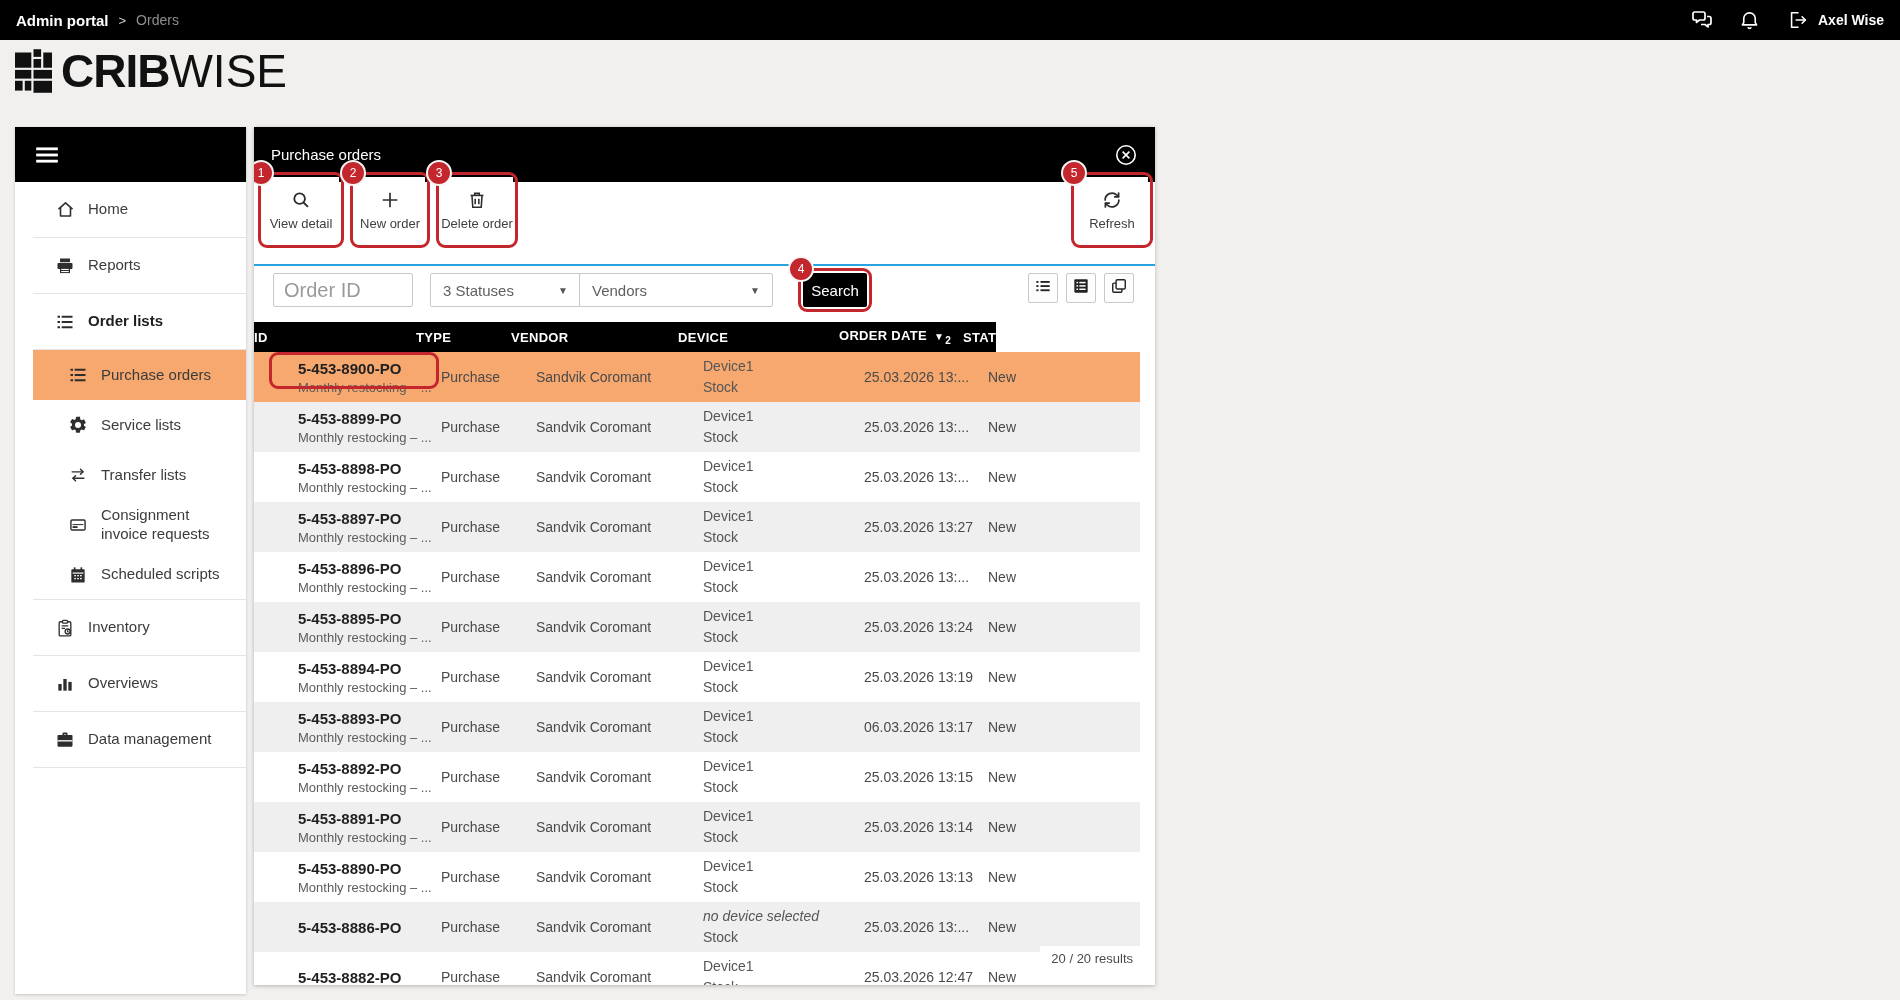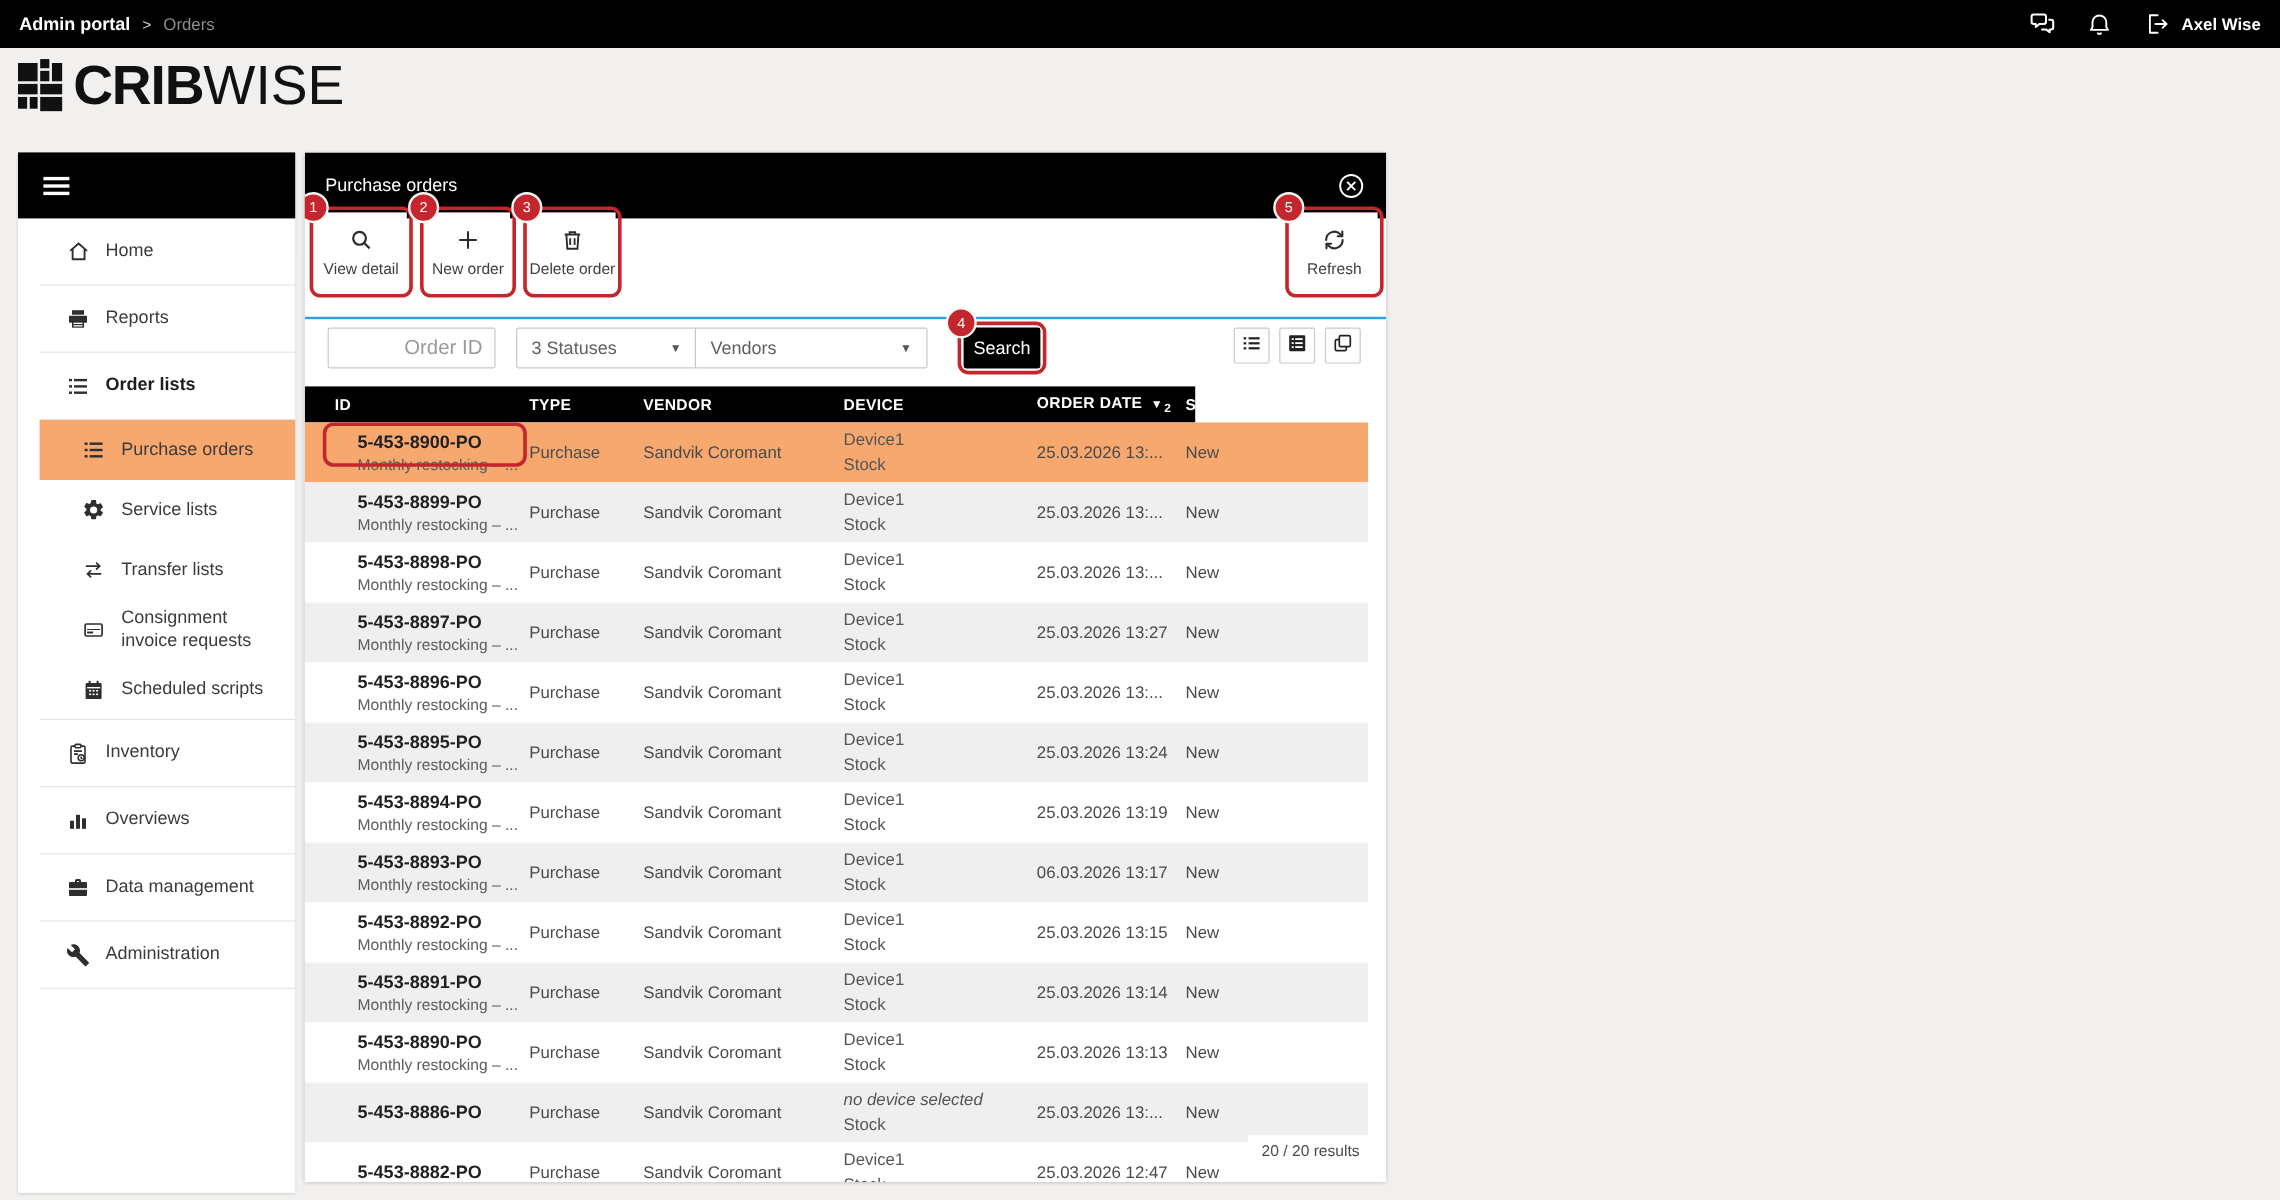--- a/index.html
+++ b/index.html
@@ -52,35 +52,35 @@
           display:flex; align-items:center; justify-content:center; z-index:6; }
 
   .tool-btn{ position:absolute; inset:2px; background:#fff; display:flex; flex-direction:column;
              align-items:center; justify-content:center; gap:5px; font-size:13px; color:#3f3f3f; cursor:pointer; }
   .tool-btn .ico{ width:22px; height:22px; color:#2c2c2c; }
 
   .blue-line{ position:absolute; left:0; top:137px; width:100%; height:2px; background:#29A2E0; }
 
   
   .f-input{ position:absolute; height:34px; border:1px solid #c9c9c9; border-radius:2px; background:#fff;
-            font-size:17px; color:#555; padding:0 10px; font-family:inherit;text-align:right; }
+            font-size:20px; color:#555; padding:0 10px; font-family:inherit; }
   .f-input::placeholder{ color:#9a9a9a; }
   .f-select{ position:absolute; height:34px; border:1px solid #c9c9c9; border-radius:2px; background:#fff;
              display:flex; align-items:center; justify-content:space-between; padding:0 12px; font-size:15px;
              color:#5f5f5f; cursor:pointer; }
   .f-select .car{ font-size:10px; color:#555; }
   .search-btn{ position:absolute; inset:2px; background:#000; color:#fff; border:none; font-size:15px;
                font-family:inherit; border-radius:2px; cursor:pointer; }
   .vtoggle{ position:absolute; width:30px; height:30px; border:1px solid #c9c9c9; background:#fdfdfd;
             border-radius:2px; display:flex; align-items:center; justify-content:center; color:#222; cursor:pointer; }
 
   
   .thead{ position:absolute; left:0; top:195px; width:742px; height:30px; background:#000;
           display:grid; grid-template-columns:162px 95px 167px 161px 124px 83px 1fr; align-items:center;
-          padding-left:25px; color:#fff; font-size:13px; font-weight:bold; letter-spacing:.3px; }
+          color:#fff; font-size:13px; font-weight:bold; letter-spacing:.3px; }
   .th-sort{ font-size:10px; margin-left:7px; }
   .th-sub{ font-size:10px; vertical-align:sub; margin-left:1px; }
   .tbody{ position:absolute; left:0; top:225px; width:886px; }
   .trow{ position:relative; display:grid; grid-template-columns:162px 95px 167px 161px 124px 83px 1fr;
          align-items:center; padding-left:25px; height:50px; font-size:14px; color:#4a4a4a; cursor:pointer; }
   .trow.stripe{ background:#efefef; }
   .trow.selected{ background:#F6A86F; }
   .c-id{ display:flex; flex-direction:column; justify-content:center;margin-left:19px; }
   .id-main{ font-weight:bold; font-size:15px; color:#1f1f1f; }
   .id-sub{ font-size:13px; color:#5c5c5c; margin-top:3px; white-space:nowrap; overflow:hidden; }
@@ -269,28 +269,20 @@
         </div>
         <div class="sb-item">
           <span class="sb-ico">
             <svg viewBox="0 0 24 24" width="20" height="20" fill="currentColor">
               <path d="M9 6V4.5A1.5 1.5 0 0 1 10.5 3h3A1.5 1.5 0 0 1 15 4.5V6h5a1 1 0 0 1 1 1v12a1 1 0 0 1-1 1H4a1 1 0 0 1-1-1V7a1 1 0 0 1 1-1zm2-1v1h2V5z"></path>
               <rect x="3" y="12.2" width="18" height="1.6" fill="#fff"></rect>
             </svg>
           </span>
           <span class="sb-label">Data management</span>
         </div>
-        <div class="sb-item">
-          <span class="sb-ico">
-            <svg viewBox="0 0 24 24" width="20" height="20" fill="currentColor">
-              <path d="M22.7 19 13.6 9.9c.9-2.3.4-5-1.5-6.9-2-2-5-2.4-7.4-1.3L9 6 6 9 1.6 4.7C.4 7.1.9 10.1 2.9 12.1c1.9 1.9 4.6 2.4 6.9 1.5l9.1 9.1c.4.4 1 .4 1.4 0l2.3-2.3c.5-.4.5-1 .1-1.4z"></path>
-            </svg>
-          </span>
-          <span class="sb-label">Administration</span>
-        </div>
       </div>
   </div>
 
   <div class="panel">
     <div class="p-header">
       <span>Purchase orders</span>
       <span class="p-close">
         <svg viewBox="0 0 24 24" width="24" height="24" fill="none" stroke="currentColor" stroke-width="1.6">
           <circle cx="12" cy="12" r="9.2"></circle>
             <path d="M8.6 8.6l6.8 6.8M15.4 8.6l-6.8 6.8"></path>

